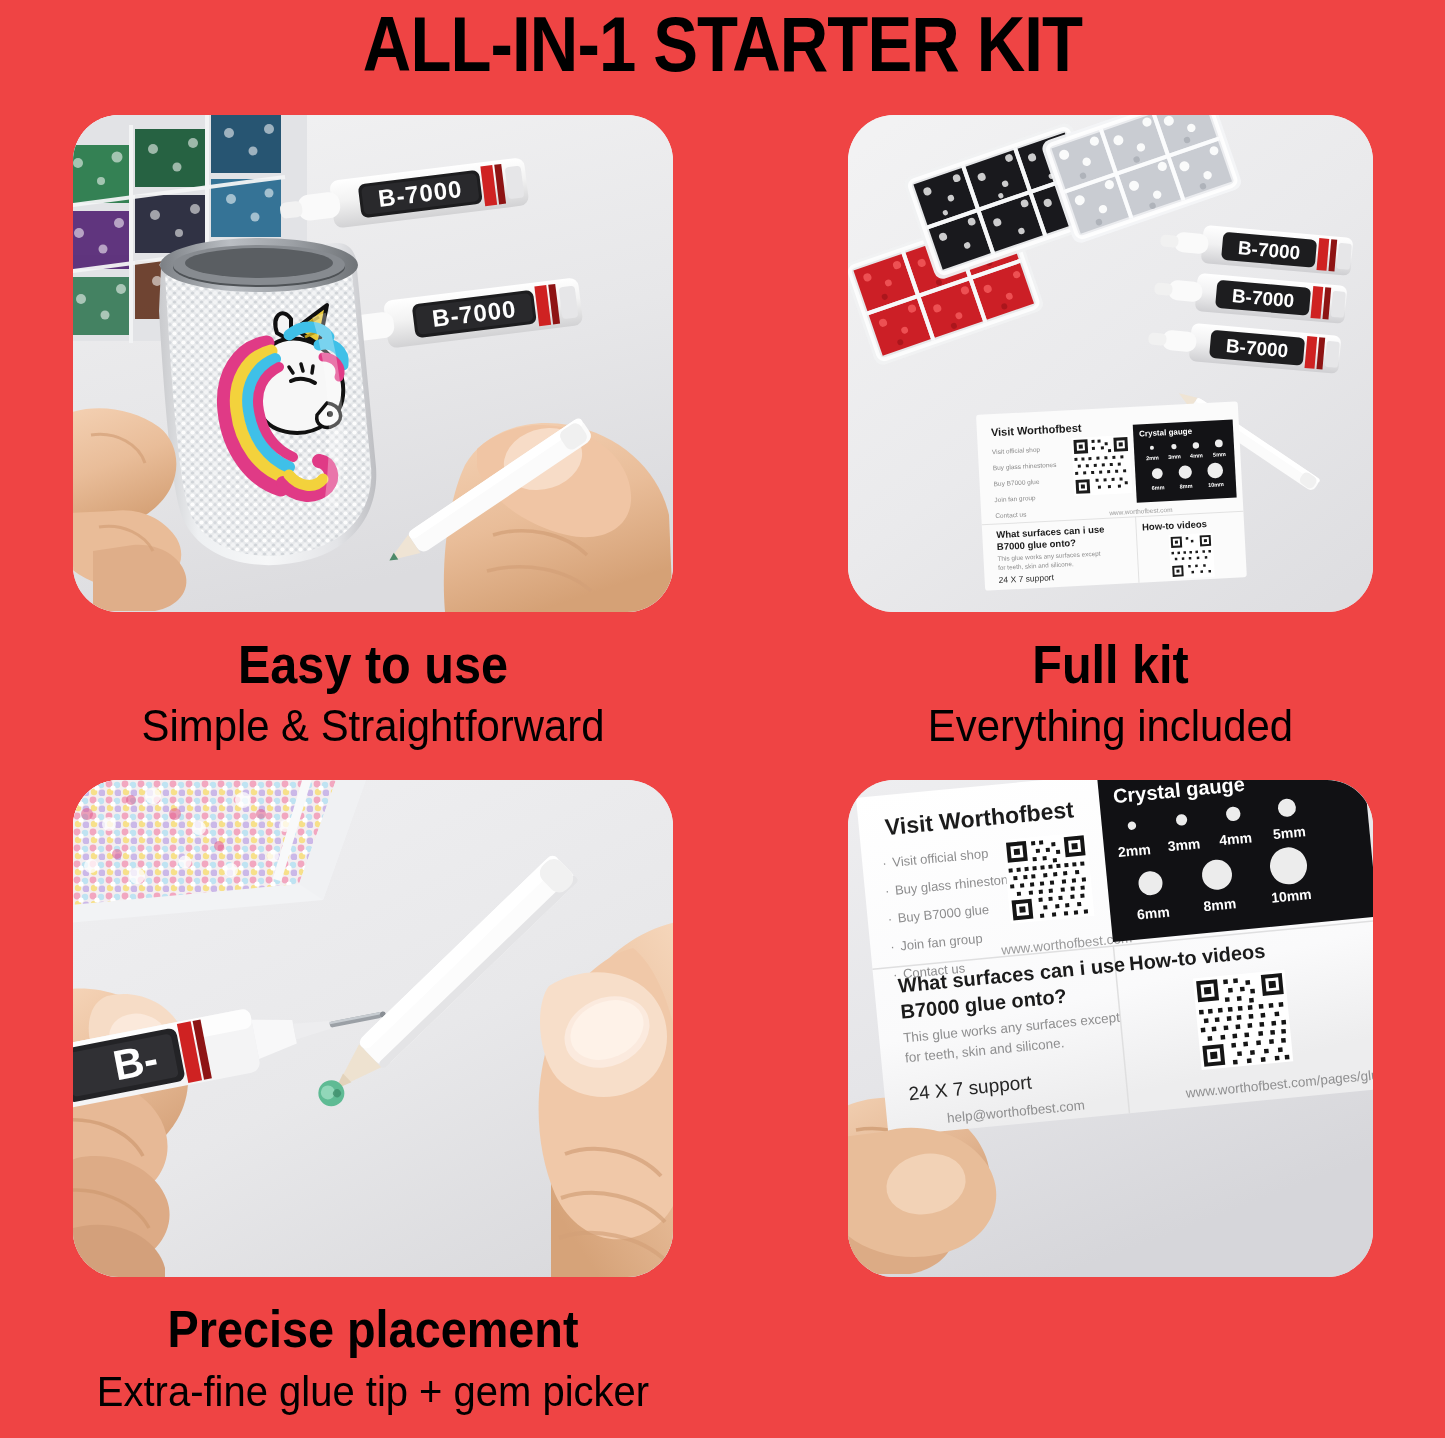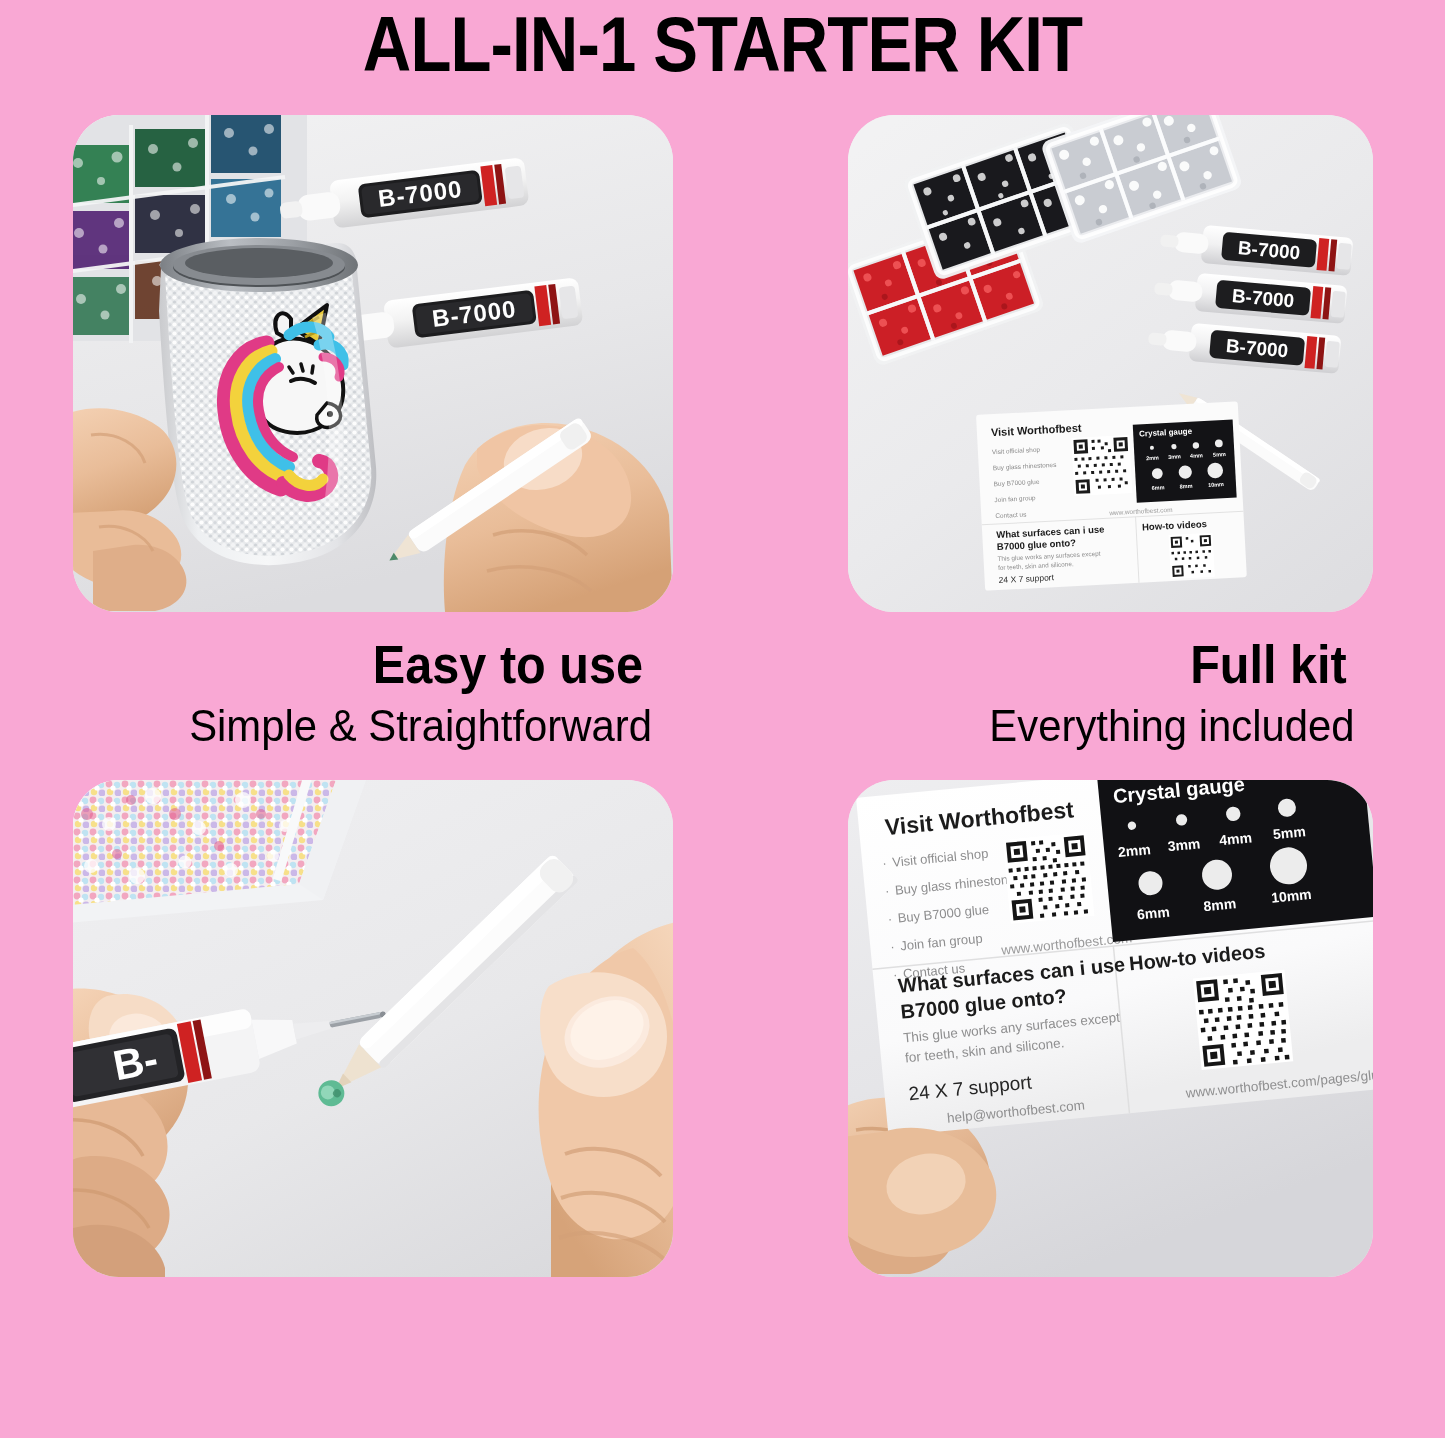--- a/index.html
+++ b/index.html
@@ -2,21 +2,21 @@
 <html><head>
 <meta charset="utf-8">
 <style>
   html,body{margin:0;padding:0;background:#ffffff;}
   body{
     width:1445px;height:1438px;position:relative;overflow:hidden;
     font-family:"Liberation Sans","DejaVu Sans",sans-serif;
     color:#000;
     -webkit-font-smoothing:antialiased;
   }
-  .page{position:relative;width:1445px;height:1438px;background:#f9a8d4;}
+  .page{position:relative;width:1445px;height:1438px;background:#ef4444;}
 
   
   .title{
     position:absolute;left:0;top:2px;width:1445px;
     text-align:center;
     font-weight:bold;
     font-size:78px;
     line-height:84px;
     letter-spacing:-1px;
     transform:scaleX(0.86);
@@ -38,21 +38,21 @@
     overflow:hidden;
     background:#ededee;
     box-shadow:0 0 0 0 rgba(0,0,0,0);
   }
   .photo-tl{width:600px;height:497px;}
   .photo-tr{width:525px;height:497px;}
   .photo-bl{width:600px;height:497px;}
   .photo-br{width:525px;height:497px;}
   .photo svg{display:block;width:100%;height:100%;}
 
-  .caption{width:100%;text-align:right;}
+  .caption{width:100%;text-align:center;}
   .cap-head{
     font-weight:bold;
     font-size:54px;
     line-height:60px;
     margin-top:22px;
     transform:scaleX(0.9);
     white-space:nowrap;
   }
   .cap-sub{
     font-size:45px;
@@ -711,20 +711,24 @@
             <path d="M0,3 L-48,19 L0,35 Z" fill="#eee2d0"></path>
             <path d="M-32,13 L-48,19 L-32,25 Z" fill="#e3d3bb"></path>
             <g>
               <circle cx="-54" cy="19" r="13" fill="#5fbb94"></circle>
               <circle cx="-56" cy="16" r="7" fill="#9adcbf" opacity="0.85"></circle>
               <circle cx="-50" cy="23" r="4" fill="#3e8f6c" opacity="0.8"></circle>
             </g>
             <rect x="246" y="2" width="26" height="34" rx="11" fill="#f1f1f1"></rect>
           </g>
         </svg>
+      </div>
+      <div class="caption">
+        <div class="cap-head cap-head-wide">Precise placement</div>
+        <div class="cap-sub cap-sub-wide">Extra-fine glue tip + gem picker</div>
       </div>
     </div>
 
     <div class="cell cell-br">
       <div class="photo photo-br">
         <svg viewBox="0 0 525 497" preserveAspectRatio="xMidYMid slice">
           <defs>
             <linearGradient id="brbg" x1="0" y1="0" x2="0.4" y2="1">
               <stop offset="0%" stop-color="#eeeef0"></stop>
                 <stop offset="55%" stop-color="#e5e5e8"></stop>

